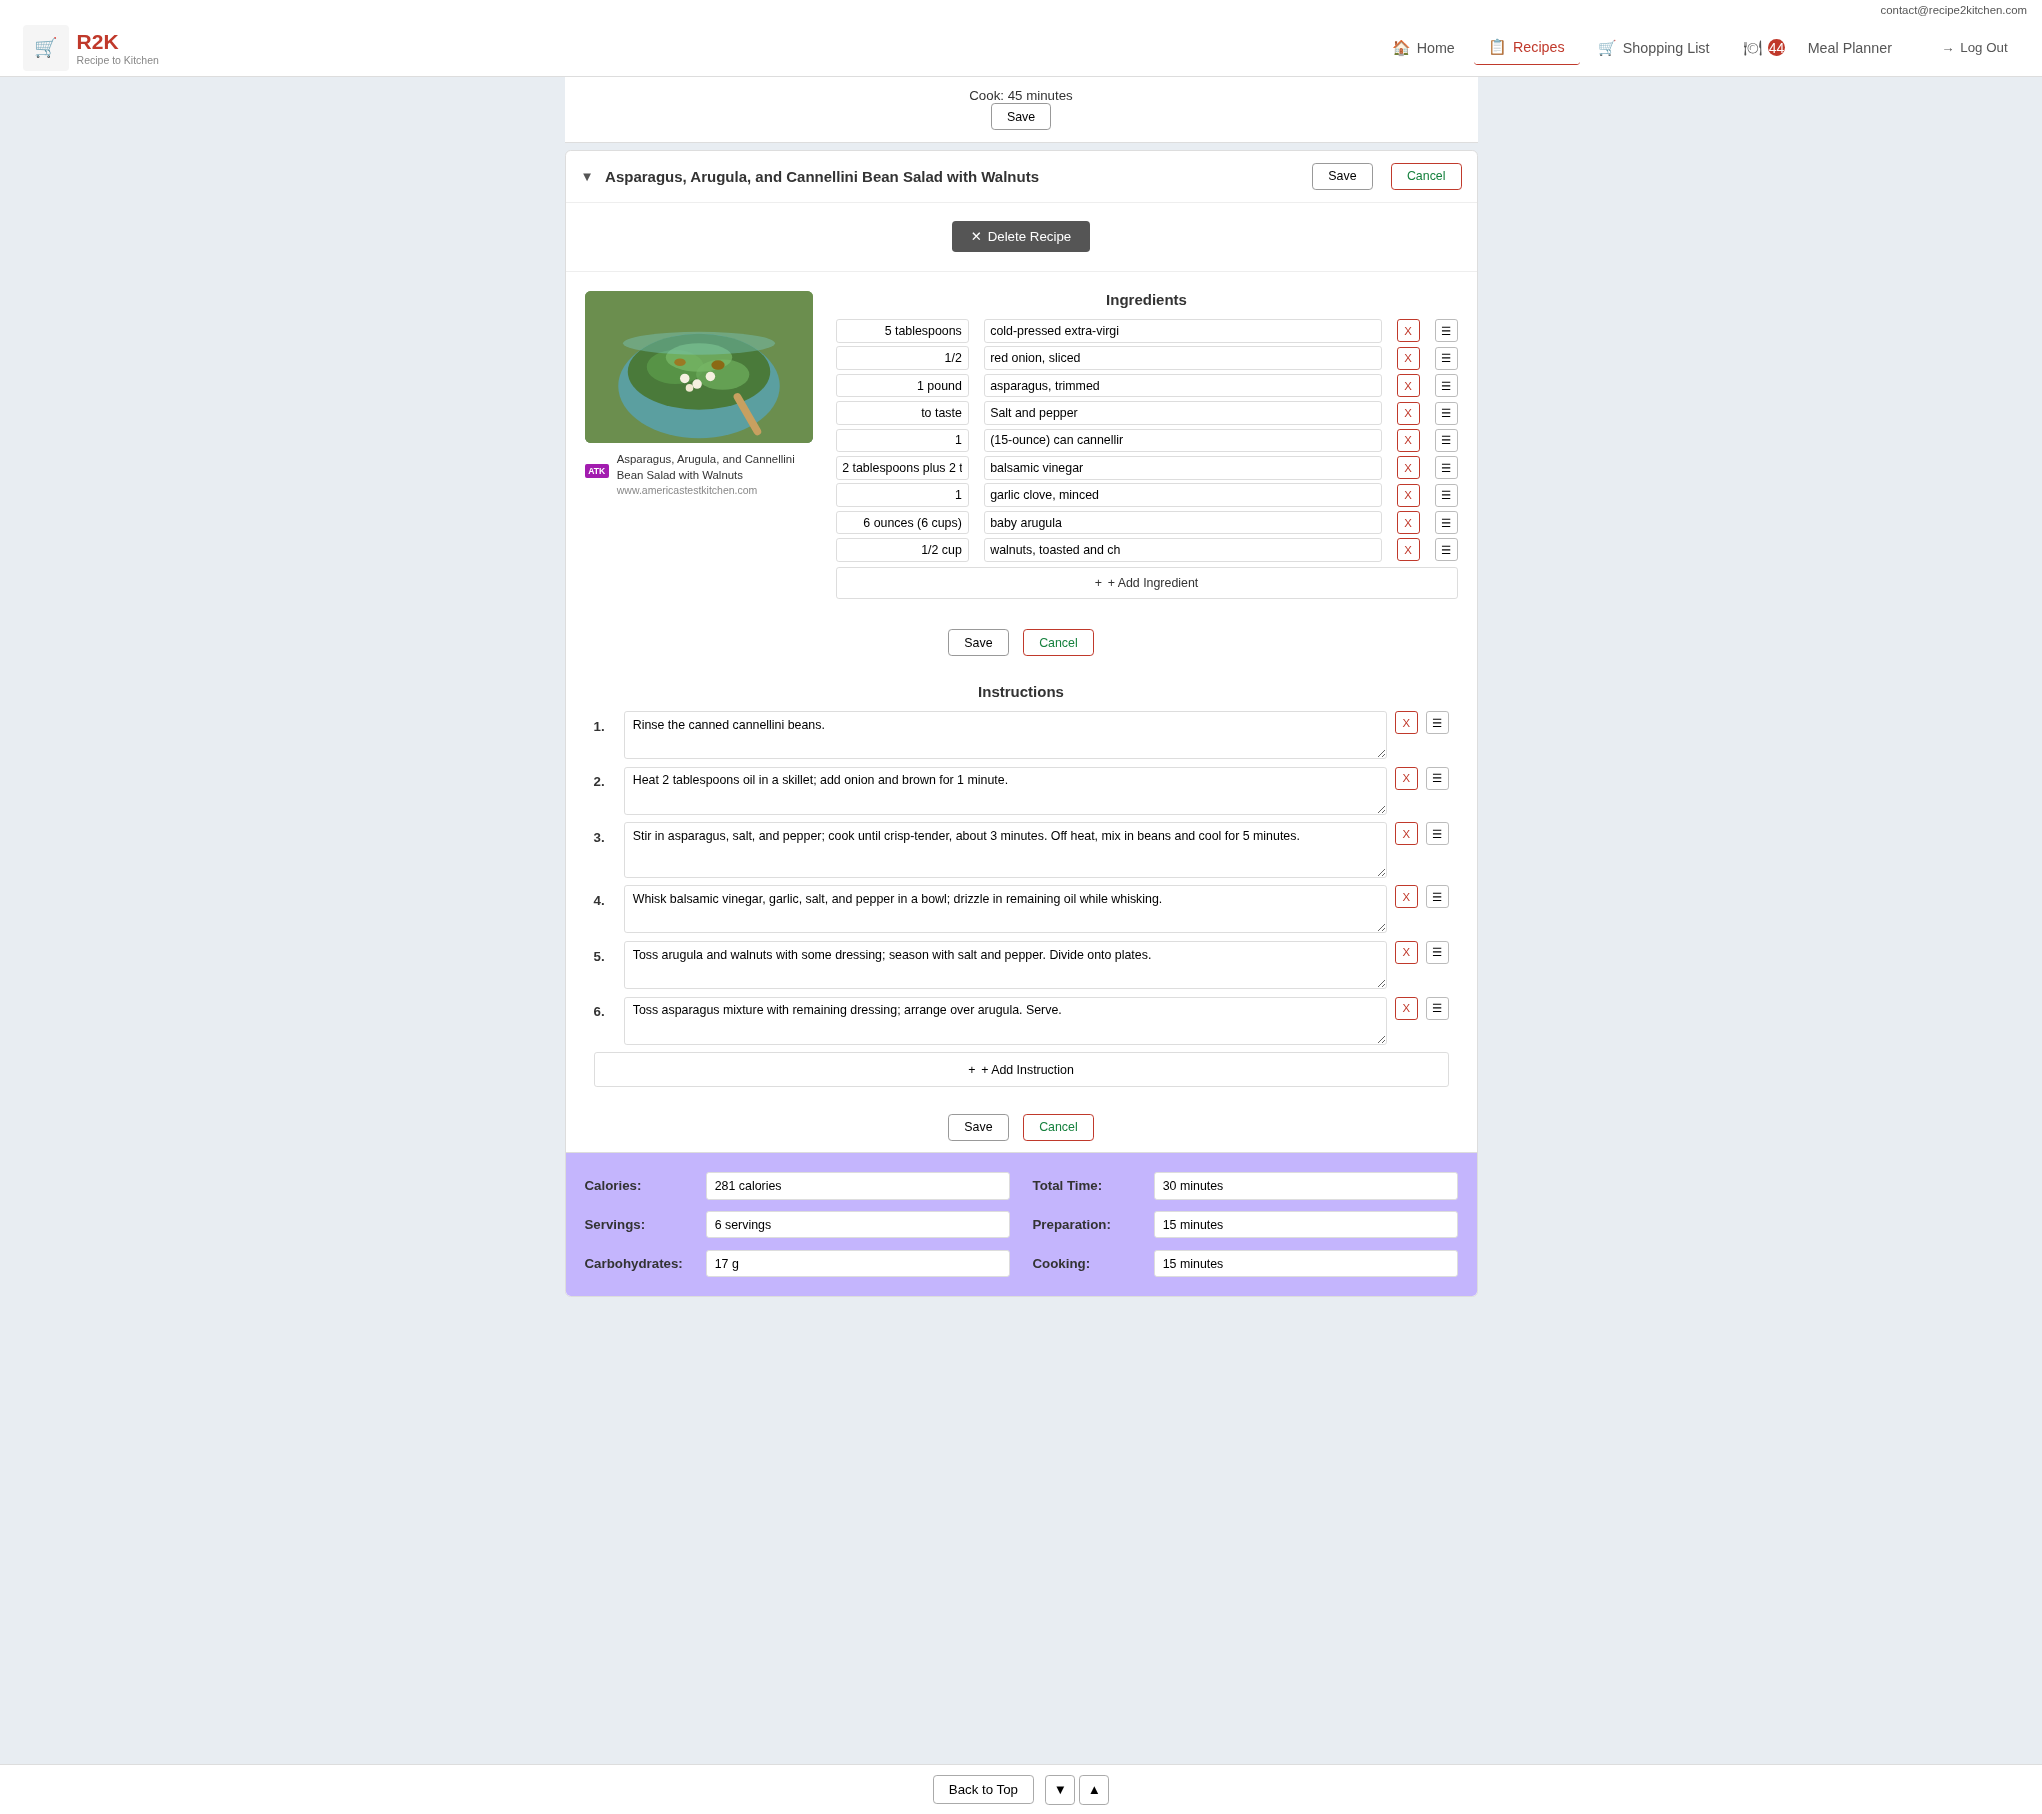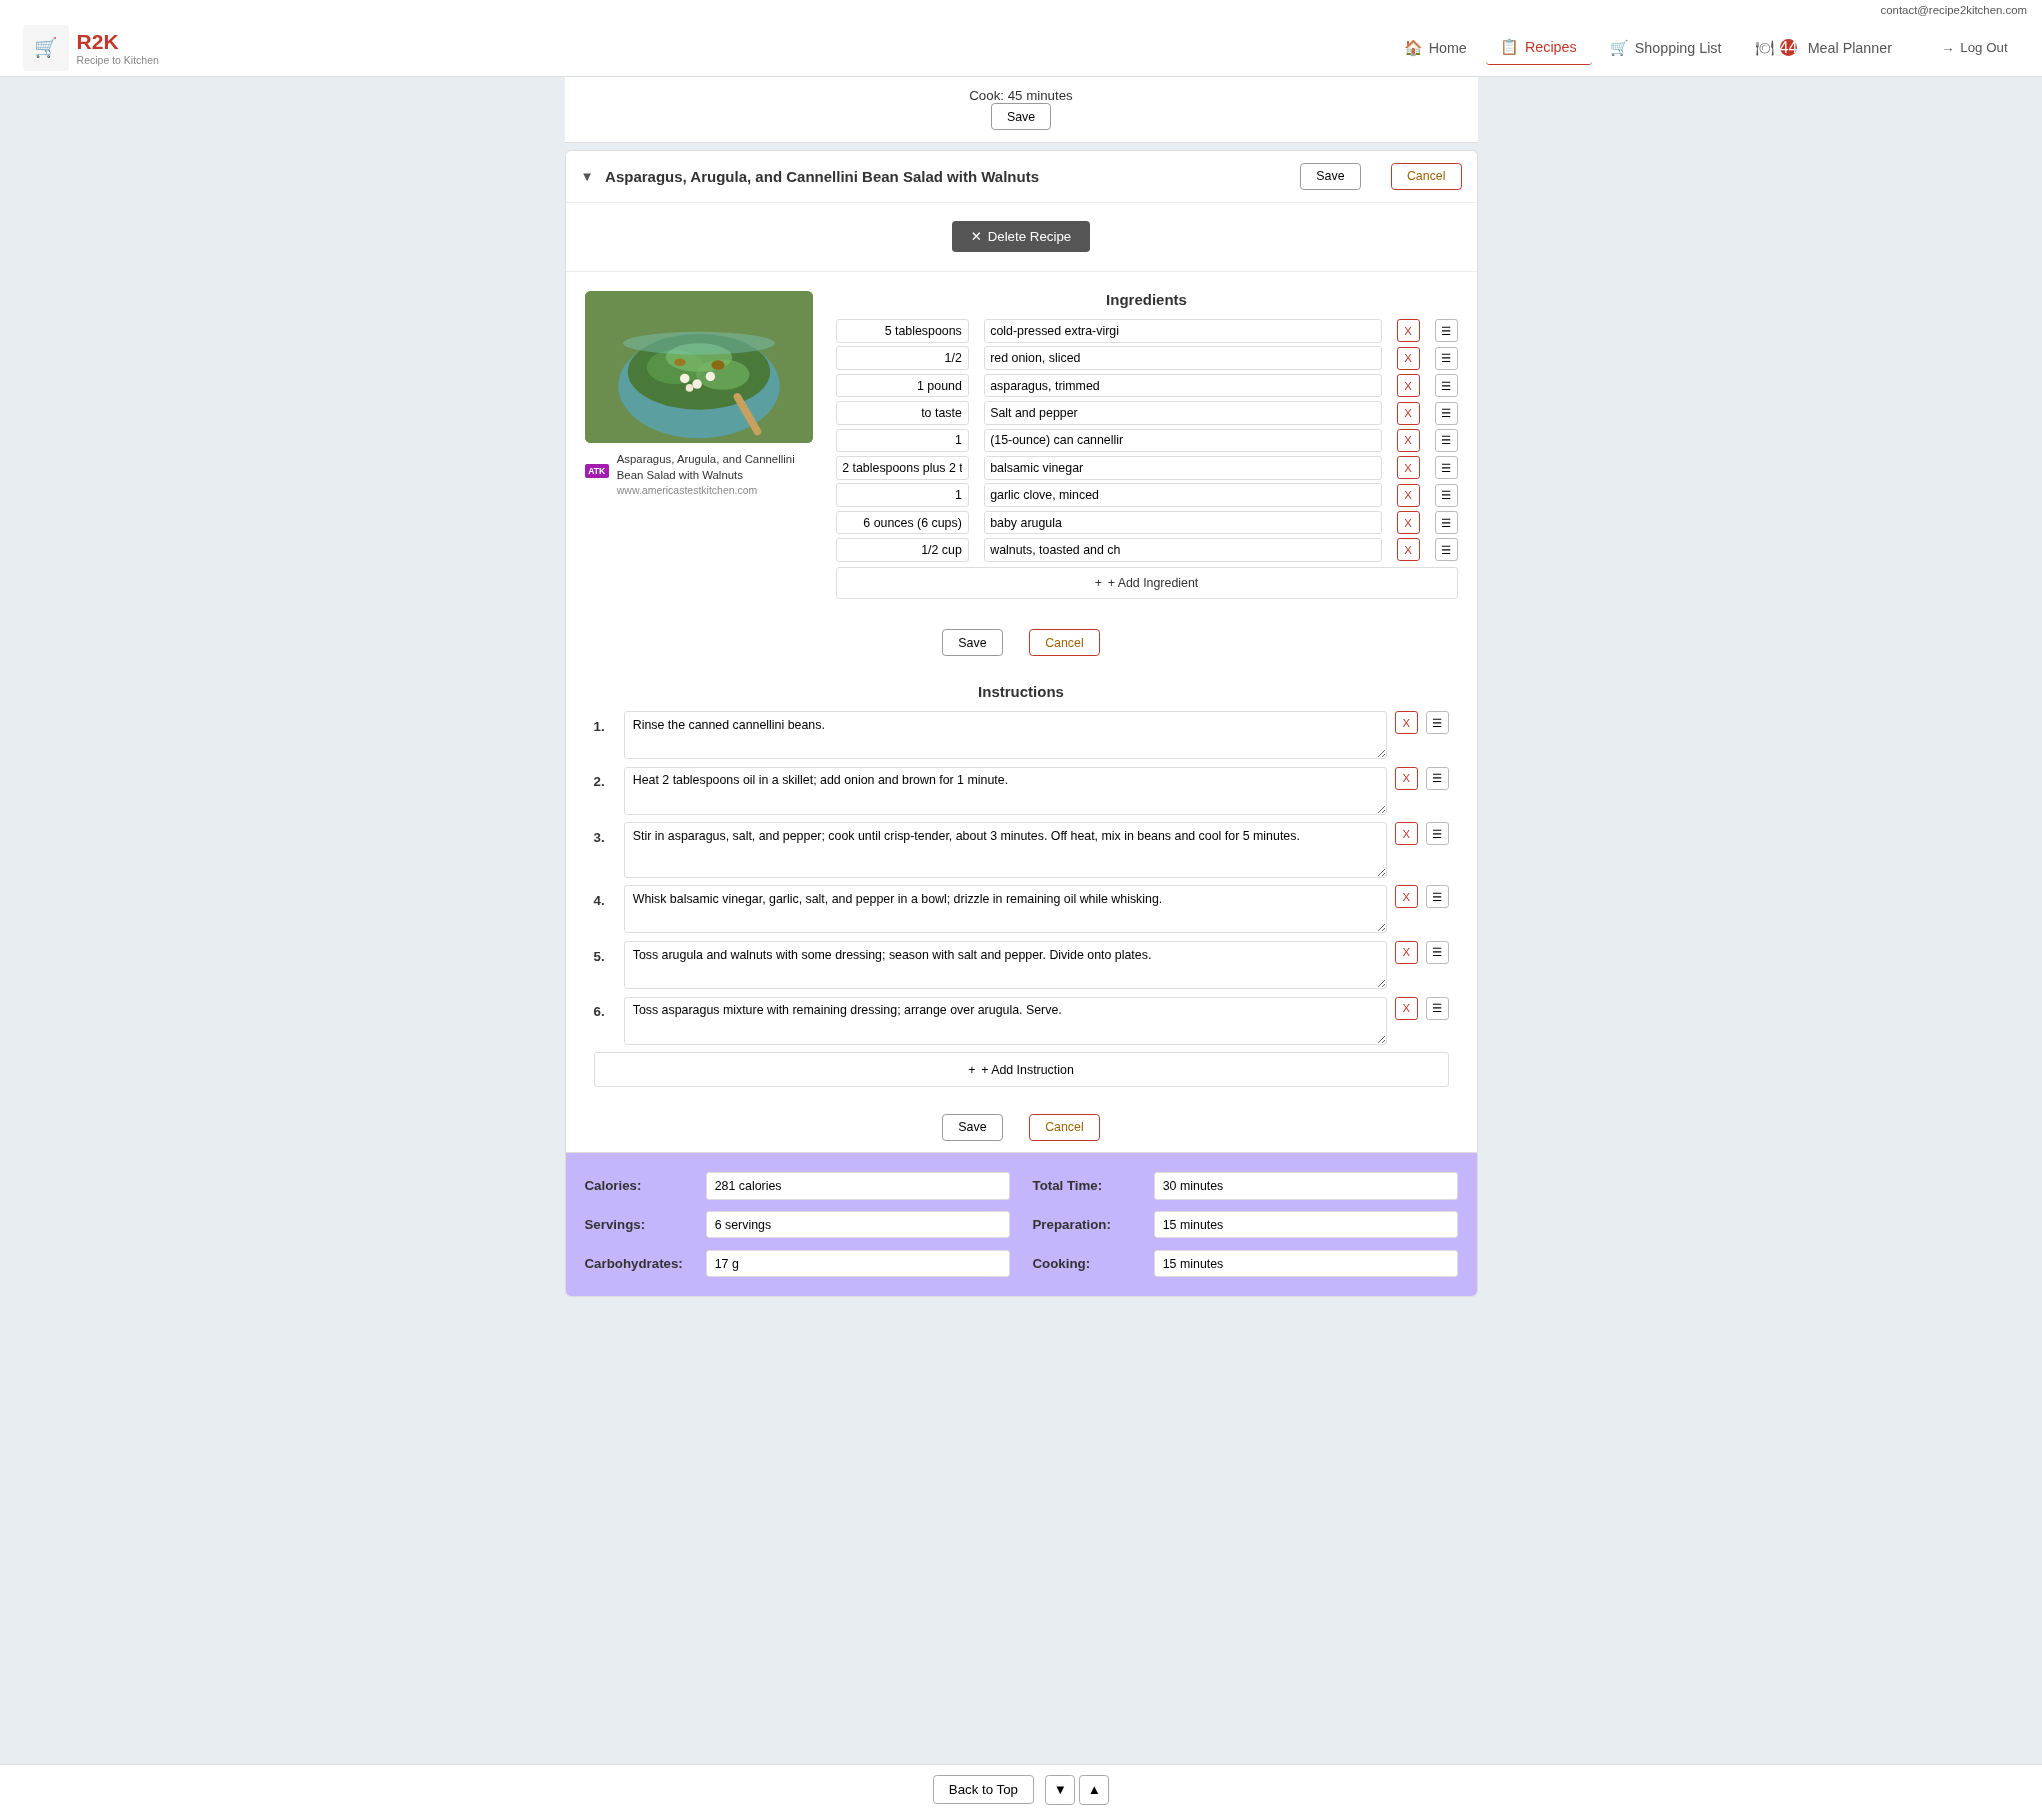--- a/index.html
+++ b/index.html
@@ -140,26 +140,26 @@
       border: 1px solid #999;
       padding: 5.7px 15px;
       border-radius: 3.8px;
       cursor: pointer;
       font-size: 12.4px;
     }
 
     .btn-cancel {
       background: #fff;
       border: 1px solid #c0392b;
-      color: #a16207;
+      color: #15803d;
       padding: 5.7px 15px;
       border-radius: 3.8px;
       cursor: pointer;
       font-size: 12.4px;
-      margin-left: 19px;
+      margin-left: 7px;
     }
 
     .delete-recipe-btn {
       display: flex;
       align-items: center;
       gap: 5.7px;
       background: #555;
       color: #fff;
       border: none;
       padding: 7.6px 19px;
@@ -435,27 +435,27 @@
       display: flex;
       align-items: center;
       justify-content: center;
     }
 
     
     .meal-planner-badge {
       background: #c0392b;
       color: #fff;
       border-radius: 50%;
-      font-size: 16px;
+      font-size: 14px;
       width: 17px;
       height: 17px;
       display: inline-flex;
       align-items: center;
       justify-content: center;
-      margin-right: 5px;
+      margin-right: 17px;
     }
 
     textarea {
       font-family: inherit;
       font-size: 12.4px;
     }
   </style>
 </head>
 <body>
 

